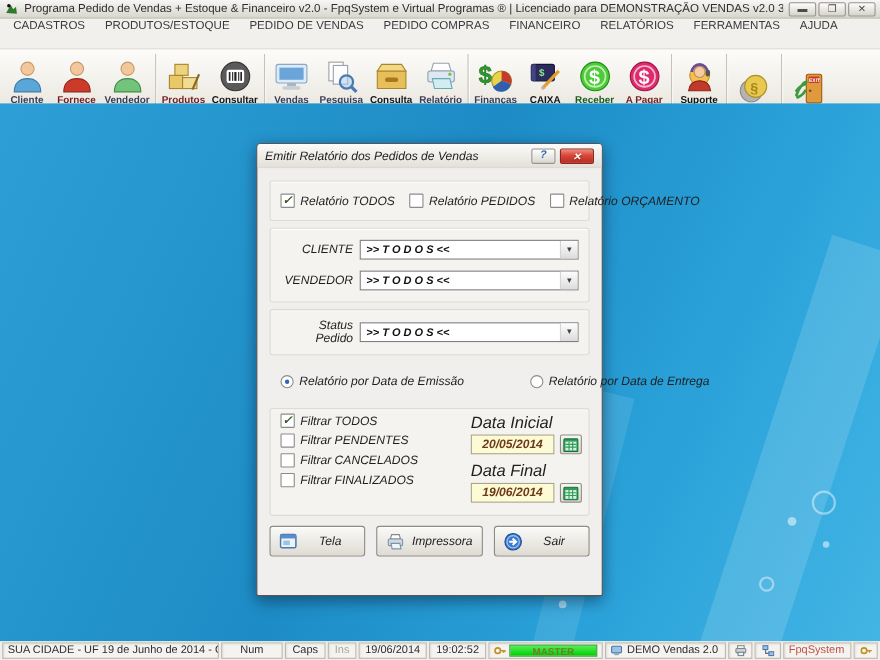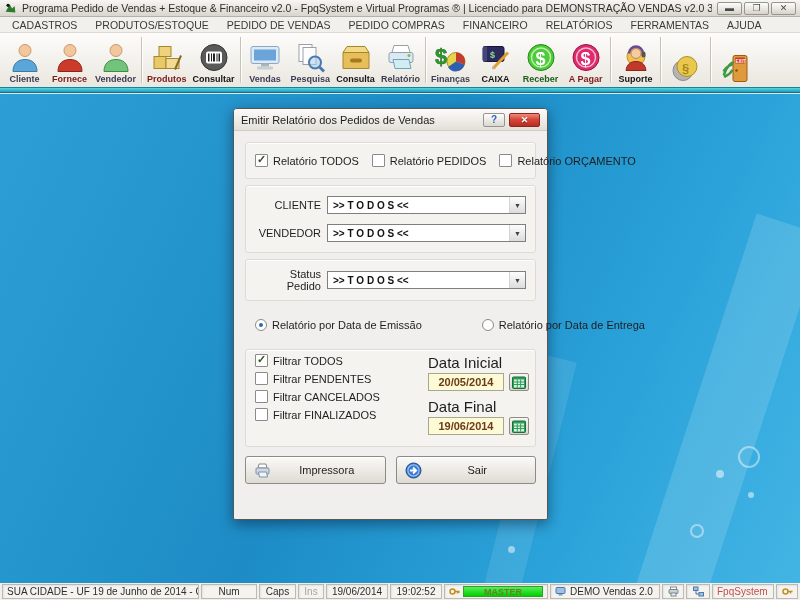--- a/index.html
+++ b/index.html
@@ -9,21 +9,21 @@
   
   .titlebar { height:17px; background:linear-gradient(#f7f6f3,#d9d6ce); border-bottom:1px solid #b4b1a9;
     display:flex; align-items:center; padding:0 4px; gap:5px; font-size:11px; color:#2e2e2e; }
   .app-icon { width:13px; height:13px; flex:0 0 auto; }
   .titlebar-text { flex:1; white-space:nowrap; overflow:hidden; font-size:10.5px; }
   .win-controls { display:flex; gap:2px; }
   .win-btn { width:25px; height:13px; border:1px solid #98958d; border-radius:2px;
     background:linear-gradient(#fdfdfb,#d6d3cb); font-size:9px; line-height:10px; text-align:center; color:#4a4a4a; }
 
   
-  .menubar { height:16px; background:#f2f0ec; border-bottom:1px solid #dcd9d1; display:flex; align-items:center;
+  .menubar { height:28px; background:#f2f0ec; border-bottom:1px solid #dcd9d1; display:flex; align-items:flex-start;
     padding-left:3px; font-size:10.5px; color:#3a3a3a; }
   .menu-item { padding:0 9px; cursor:default; }
 
   
   .toolbar { height:54px; background:linear-gradient(#fdfcfa,#eae7df); display:flex; align-items:stretch; padding:1px 2px; }
   .tb-item { min-width:45px; padding:2px 3px 1px; display:flex; flex-direction:column; align-items:center; justify-content:flex-end; }
   .tb-icon { width:32px; height:33px; display:block; }
   .tb-icon svg { width:100%; height:100%; display:block; }
   .tb-label { font-size:9px; font-weight:bold; color:#3c3c55; line-height:11px; white-space:nowrap; }
   .lbl-red { color:#7a1c1c; } .lbl-green { color:#1d5c1d; } .lbl-black { color:#141414; }
@@ -34,23 +34,23 @@
   
   .desktop { position:absolute; top:94px; bottom:17px; left:0; right:0; overflow:hidden;
     background:linear-gradient(115deg,#2e9fd6 0%,#1d8cc6 45%,#2ba3da 75%,#43b5e4 100%); }
   .streak { position:absolute; background:rgba(255,255,255,.14); }
   .streak.s1 { width:70px; height:420px; left:690px; top:120px; transform:rotate(18deg); }
   .streak.s2 { width:36px; height:300px; left:505px; top:260px; transform:rotate(14deg); background:rgba(255,255,255,.10); }
   .bubble { position:absolute; border-radius:50%; border:2px solid rgba(255,255,255,.45); }
   .bubble.solid { background:rgba(255,255,255,.5); border:none; }
 
   
-  .dialog { position:absolute; left:233px; top:14px; width:315px; height:412px;
+  .dialog { position:absolute; left:233px; top:36px; width:315px; height:412px;
     background:#f0efed; border:1px solid #565656; border-radius:4px 4px 2px 2px;
-    box-shadow:0 4px 14px rgba(0,10,30,.45); }
+    box-shadow:0 4px 14px rgba(0,10,30,.45);font-style:italic; }
   .dlg-titlebar { height:22px; background:linear-gradient(#fcfbf9,#e3e0d9); border-bottom:1px solid #cfccc4;
     border-radius:3px 3px 0 0; display:flex; align-items:center; padding:0 7px; gap:4px; }
   .dlg-title { flex:1; font-size:11px; color:#1c1c1c; }
   .dlg-help { width:22px; height:14px; border:1px solid #98958d; border-radius:2px; background:linear-gradient(#fefefe,#dad7cf);
     font-size:10px; font-weight:bold; color:#2f67b1; text-align:center; line-height:12px; }
   .dlg-close { width:31px; height:14px; border:1px solid #8e241c; border-radius:2px;
     background:linear-gradient(#f08a7a,#d5473a 45%,#b92c20); color:#fff; font-size:9px; font-weight:bold;
     text-align:center; line-height:12px; text-shadow:0 1px 1px rgba(0,0,0,.4); }
   .dlg-body { padding:11px 11px 0; display:flex; flex-direction:column; gap:6px; font-size:11px; color:#1e1e1e; }
 
@@ -454,20 +454,28 @@
                   </g>
                 </svg>
             </span>
           </div>
         </div>
       </div>
 
       <div class="btn-row">
         <div class="btn">
           <svg viewBox="0 0 17 17">
+              <rect x="1" y="2" width="14" height="12" rx="1.5" fill="#eaf2fa" stroke="#4a78b0" stroke-width="1.4"></rect>
+              <rect x="1" y="2" width="14" height="3.5" fill="#5a8cc8"></rect>
+              <rect x="3.5" y="7.5" width="6" height="4" fill="#9ec2e4"></rect>
+            </svg>
+          <span class="blabel">Tela</span>
+        </div>
+        <div class="btn">
+          <svg viewBox="0 0 17 17">
               <polygon points="5,2 12,2 13,6 4,6" fill="#fff" stroke="#888"></polygon>
               <rect x="2" y="6" width="13" height="6" rx="1" fill="#cfd8e2" stroke="#7d93a8"></rect>
               <polygon points="4.5,10 12.5,10 13.5,15 5.5,15" fill="#eef4f8" stroke="#7d93a8"></polygon>
             </svg>
           <span class="blabel">Impressora</span>
         </div>
         <div class="btn">
           <svg viewBox="0 0 17 17">
               <circle cx="8.5" cy="8.5" r="7.5" fill="#3a7ad0" stroke="#1e4a8c"></circle>
               <circle cx="8.5" cy="8.5" r="5.6" fill="none" stroke="#9ec2ee" stroke-width="1.2"></circle>

